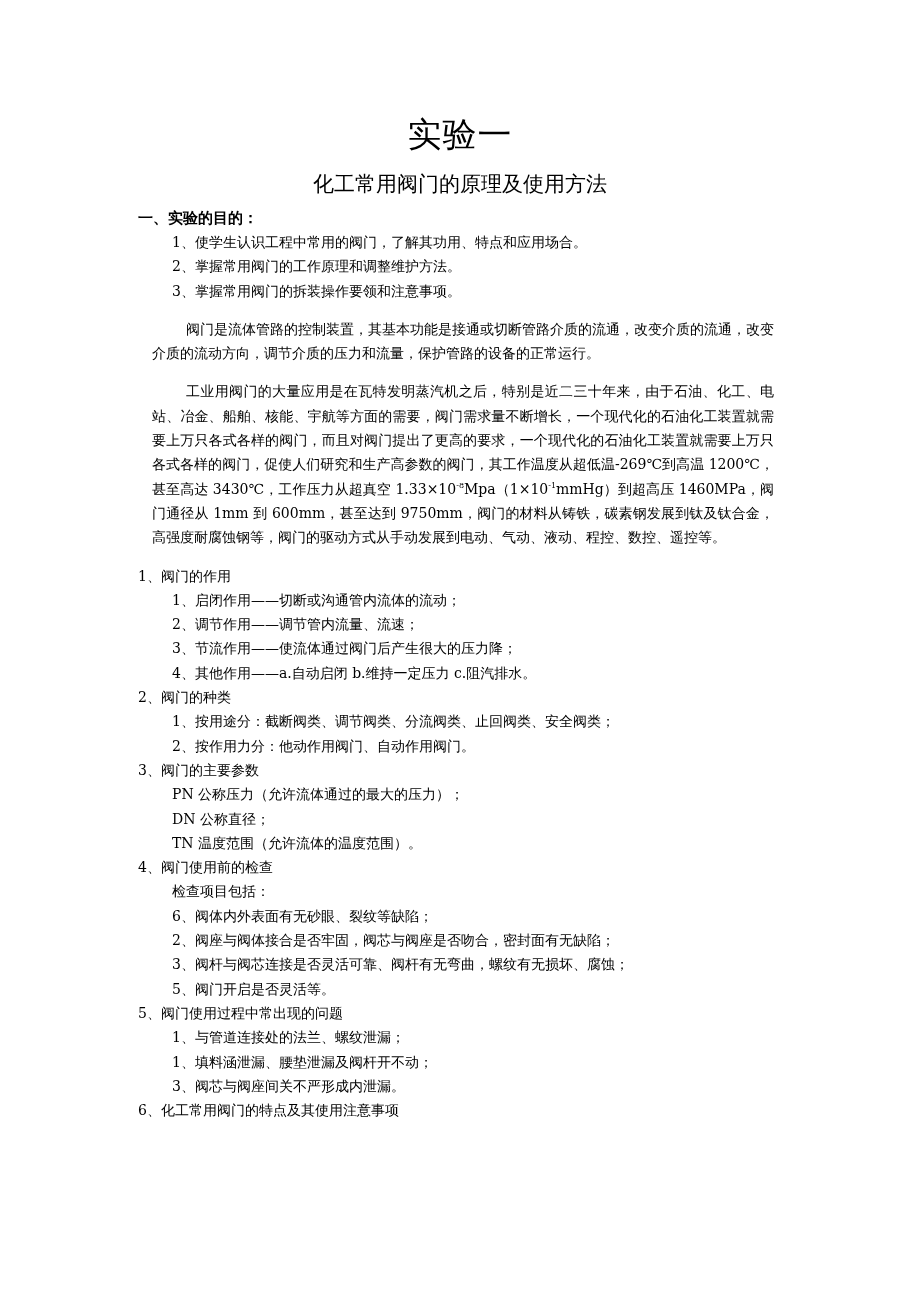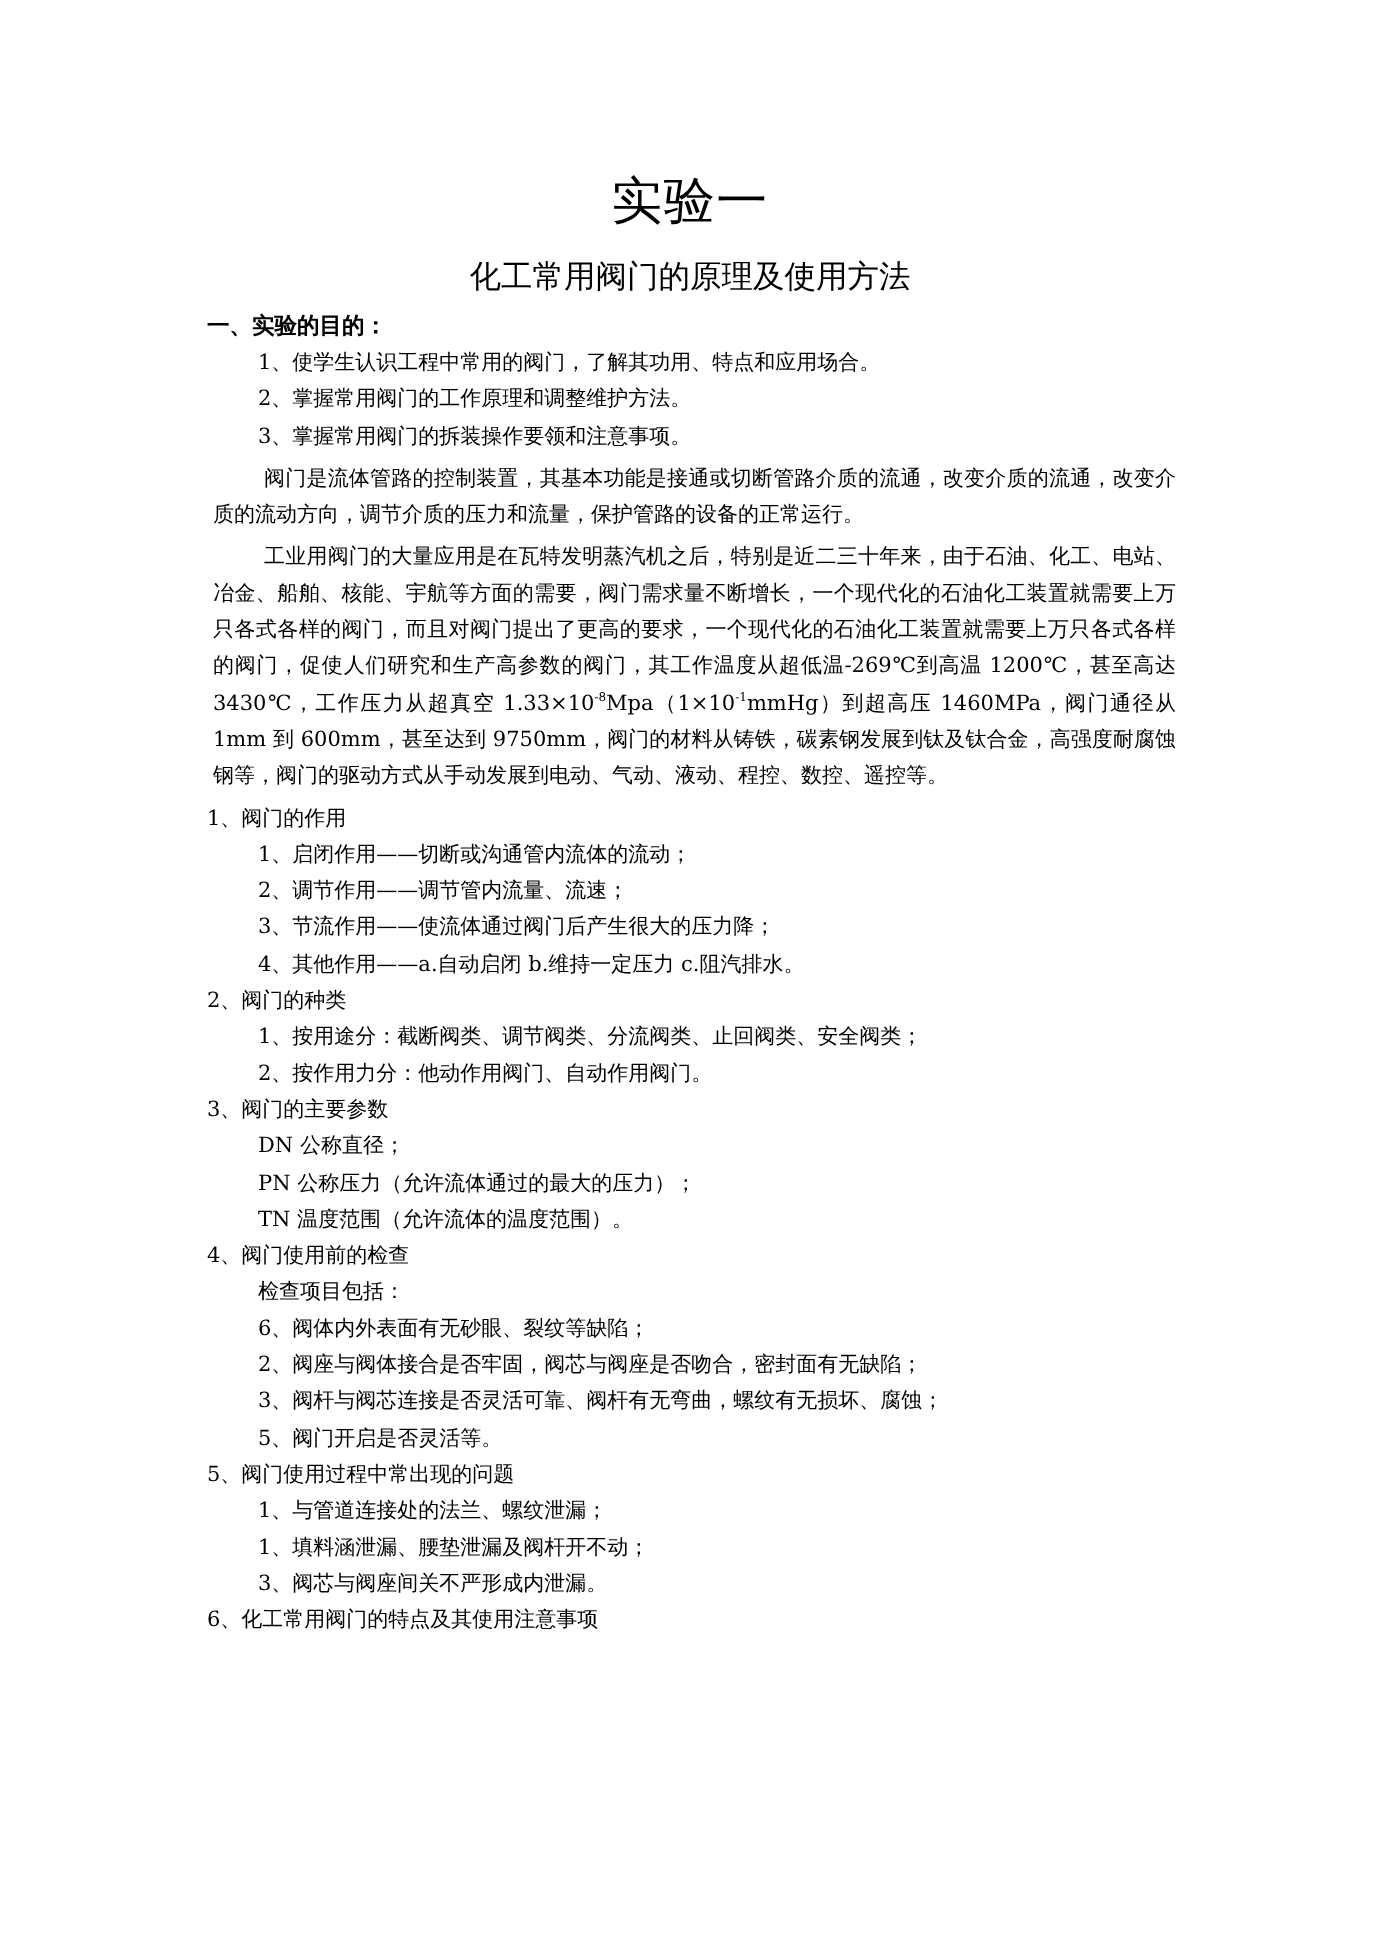--- a/index.html
+++ b/index.html
@@ -65,21 +65,21 @@
       font-size: 14px;
       line-height: 24.3px;
       white-space: nowrap;
     }
     .indent { padding-left: 34px; }
     .para {
       font-size: 14px;
       line-height: 24.3px;
       text-indent: 34px;
       text-align: justify;
-      margin: 4px;
+      margin: 14px;
     }
     sup {
       font-size: 8px;
       line-height: 0;
       vertical-align: super;
     }
   </style>
 </head>
 <body>
 
@@ -100,22 +100,22 @@
     <div class="line indent">1、启闭作用——切断或沟通管内流体的流动；</div>
     <div class="line indent">2、调节作用——调节管内流量、流速；</div>
     <div class="line indent">3、节流作用——使流体通过阀门后产生很大的压力降；</div>
     <div class="line indent">4、其他作用——a.自动启闭 b.维持一定压力 c.阻汽排水。</div>
 
     <div class="line">2、阀门的种类</div>
     <div class="line indent">1、按用途分：截断阀类、调节阀类、分流阀类、止回阀类、安全阀类；</div>
     <div class="line indent">2、按作用力分：他动作用阀门、自动作用阀门。</div>
 
     <div class="line">3、阀门的主要参数</div>
+    <div class="line indent">PN 公称压力（允许流体通过的最大的压力）；</div>
     <div class="line indent">DN 公称直径；</div>
-    <div class="line indent">PN 公称压力（允许流体通过的最大的压力）；</div>
     <div class="line indent">TN 温度范围（允许流体的温度范围）。</div>
 
     <div class="line">4、阀门使用前的检查</div>
     <div class="line indent">检查项目包括：</div>
     <div class="line indent">6、阀体内外表面有无砂眼、裂纹等缺陷；</div>
     <div class="line indent">2、阀座与阀体接合是否牢固，阀芯与阀座是否吻合，密封面有无缺陷；</div>
     <div class="line indent">3、阀杆与阀芯连接是否灵活可靠、阀杆有无弯曲，螺纹有无损坏、腐蚀；</div>
     <div class="line indent">5、阀门开启是否灵活等。</div>
 
     <div class="line">5、阀门使用过程中常出现的问题</div>

